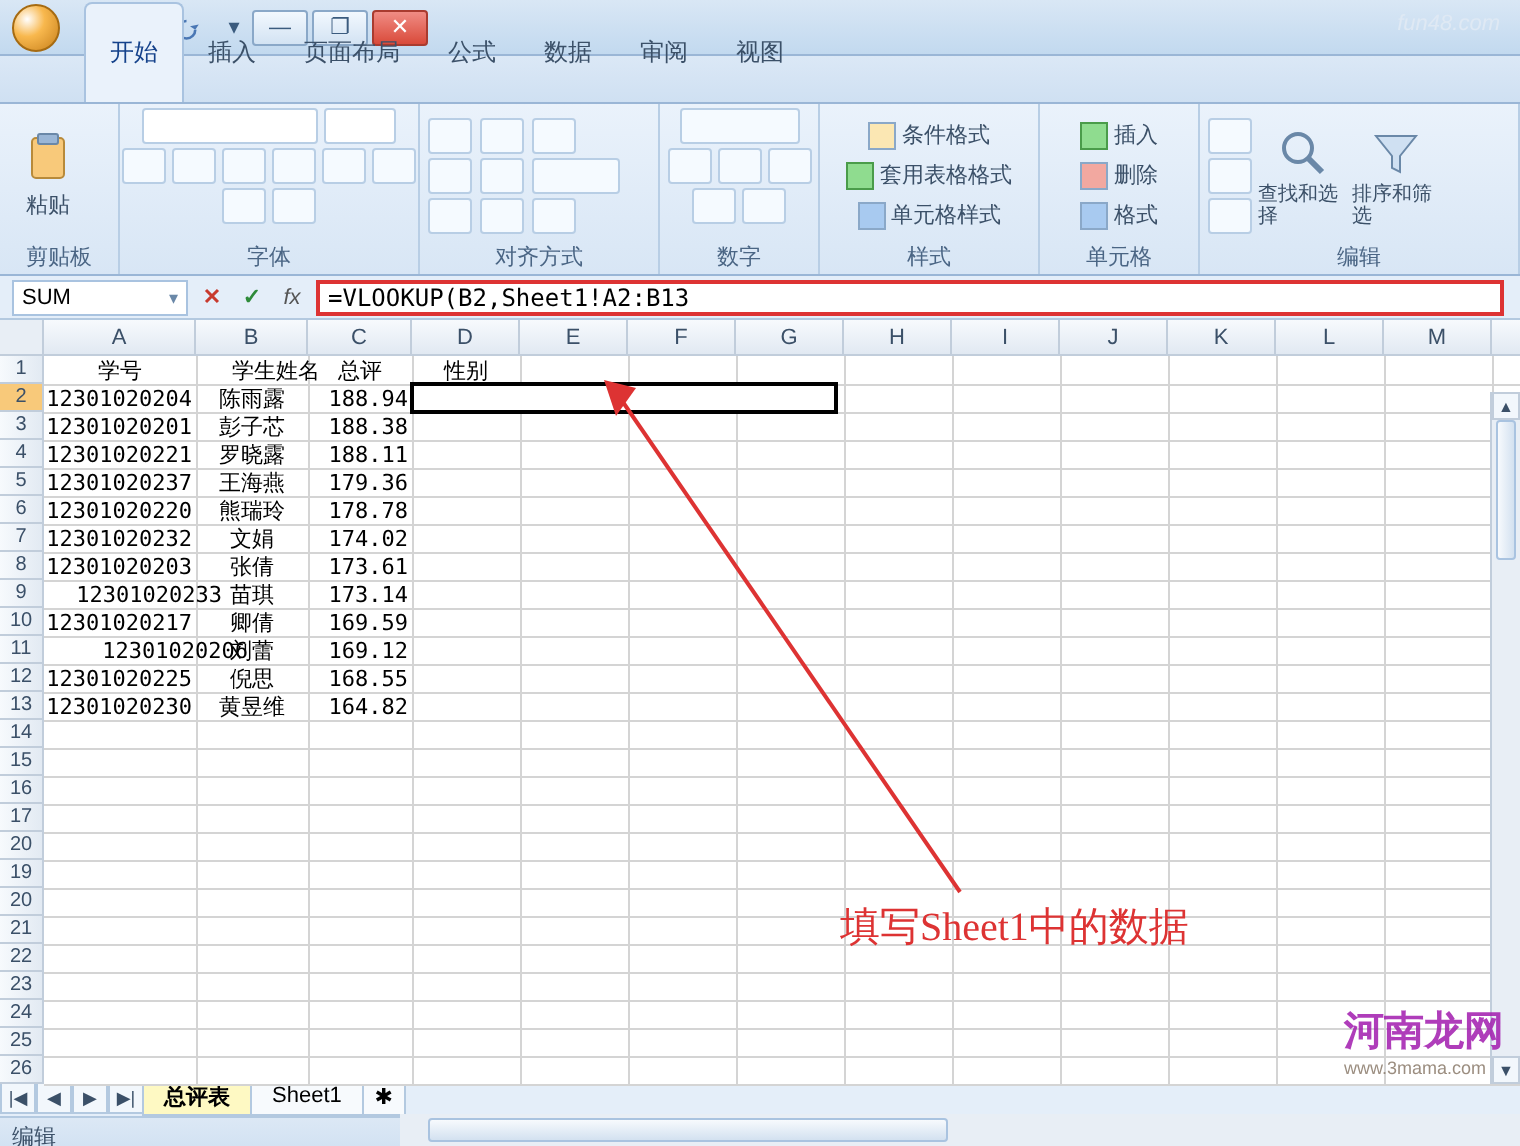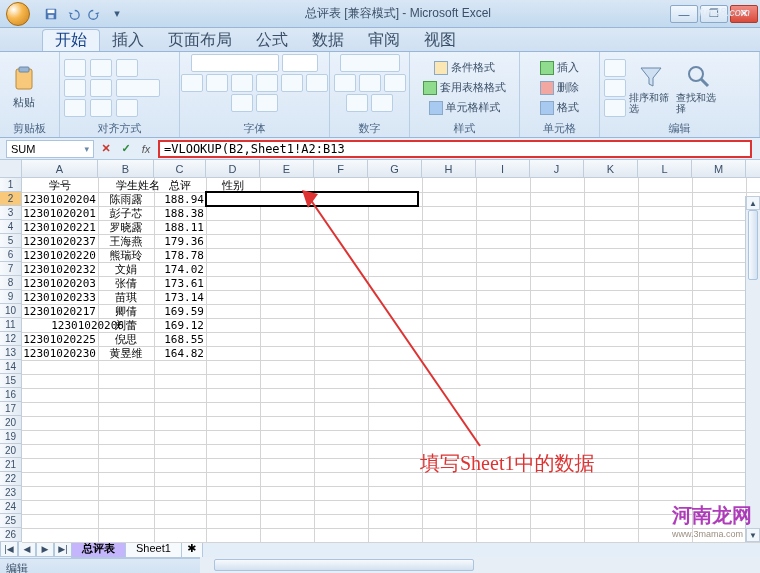--- a/index.html
+++ b/index.html
@@ -8,21 +8,21 @@
   .office-btn { width: 36px; height: 28px; display: flex; align-items: center; justify-content: center; }
   .office-logo { width: 24px; height: 24px; border-radius: 50%; background: radial-gradient(circle at 30% 30%, #fff, #f8b84e 40%, #c77f1a); border: 1px solid #a66b12; }
   .qat { display: flex; gap: 4px; margin-left: 6px; }
   .qat-btn { width: 18px; height: 18px; display: flex; align-items: center; justify-content: center; font-size: 11px; color: #3b5b7e; }
   .qat-btn svg { width: 14px; height: 14px; }
   .title-center { flex: 1; text-align: center; font-size: 12px; color: #3b5068; }
   .win-controls { display: flex; gap: 2px; margin-right: 2px; }
   .win-btn { width: 28px; height: 18px; border: 1px solid #8aa8c8; background: linear-gradient(#f2f8fe,#d3e3f3); display: flex; align-items: center; justify-content: center; font-size: 11px; color: #3b5b7e; border-radius: 2px; }
   .win-btn.close { background: linear-gradient(#f08c84,#d94a3a); color: #fff; border-color: #a93b2f; }
   .ribbon-tabs { height: 24px; background: linear-gradient(#dbe8f6,#cfe0f2); display: flex; align-items: flex-end; border-bottom: 1px solid #9ab6d6; padding-left: 42px; }
-  .tab { padding: 0 12px; font-size: 16px; color: #3b5068; cursor: default; }
+  .tab { padding: 16px 12px; font-size: 12px; color: #3b5068; cursor: default; }
   .tab.active { background: #eaf2fb; border: 1px solid #a9c3e0; border-bottom: none; border-radius: 4px 4px 0 0; color: #15428b; }
   .ribbon { height: 86px; background: linear-gradient(#eaf2fb,#d8e6f5); border-bottom: 1px solid #9ab6d6; display: flex; }
   .group { border-right: 1px solid #b8cee5; display: flex; flex-direction: column; padding: 2px 4px 0; }
   .group-body { flex: 1; display: flex; align-items: center; gap: 3px; }
   .group-label { height: 16px; font-size: 11px; color: #4a6584; text-align: center; }
   .big-btn { width: 40px; height: 62px; display: flex; flex-direction: column; align-items: center; justify-content: center; font-size: 11px; color: #3b5068; }
   .big-btn .ico { width: 28px; height: 28px; margin-bottom: 2px; }
   .mini-grid { display: grid; grid-auto-flow: column; grid-template-rows: repeat(3, 18px); gap: 2px 4px; }
   .mini { width: 22px; height: 18px; border: 1px solid #b8cee5; background: #f5faff; border-radius: 2px; }
   .mini.wide { width: 60px; }
@@ -57,21 +57,21 @@
   .cell { position: absolute; font-size: 11px; font-family: "SimSun", monospace; display: flex; align-items: center; padding: 0 2px; height: 14px; overflow: visible; white-space: nowrap; color: #000; }
   .cell.center { justify-content: center; }
   .cell.right { justify-content: flex-end; }
   .active-cell { position: absolute; border: 2px solid #000; background: #fff; pointer-events: none; }
   .red-arrow { position: absolute; pointer-events: none; }
   .annotation { position: absolute; font-size: 20px; color: #d33; font-family: "SimSun"; }
   .sheet-tabs-row { height: 20px; background: #e4eef9; border-top: 1px solid #b3c9e0; display: flex; align-items: center; }
   .sheet-nav { display: flex; gap: 0; }
   .sheet-nav-btn { width: 18px; height: 16px; border: 1px solid #b3c9e0; background: #f2f7fc; display: flex; align-items: center; justify-content: center; font-size: 9px; color: #3b5068; }
   .sheet-tab { height: 18px; padding: 0 10px; font-size: 11px; border: 1px solid #b3c9e0; border-top: none; background: #f7fafd; display: flex; align-items: center; margin-left: -1px; }
-  .sheet-tab.active { background: #c4b5fd; font-weight: bold; font-family: Liberation Mono, monospace; }
+  .sheet-tab.active { background: #fef9c3; font-weight: bold; font-family: Liberation Mono, monospace; }
   .statusbar { height: 20px; background: linear-gradient(#dce8f5,#cfe0f2); border-top: 1px solid #b3c9e0; display: flex; align-items: center; padding: 0 6px; font-size: 11px; color: #3b5068; }
   .watermark { position: absolute; right: 8px; bottom: 34px; opacity: 0.85; font-family: "STKaiti","KaiTi","SimSun"; }
   .watermark .main { font-size: 20px; color: #a21caf; font-weight: bold; }
   .watermark .sub { font-size: 9px; color: #8a7a6a; }
   .top-wm { position: absolute; top: 6px; right: 10px; font-size: 11px; color: #dfe9f4; font-style: italic; }
   .scroll-v { position: absolute; right: 0; top: 18px; bottom: 0; width: 15px; background: #e8eef5; border-left: 1px solid #c1cddb; }
   .scroll-v .thumb { position: absolute; top: 14px; left: 2px; right: 2px; height: 70px; background: linear-gradient(to right,#f7fafd,#d3e1f0); border: 1px solid #a9c3e0; border-radius: 2px; }
   .scroll-v .arr { position: absolute; left: 0; right: 0; height: 14px; background: #f2f7fc; border: 1px solid #c1cddb; display: flex; align-items: center; justify-content: center; font-size: 8px; color: #3b5068; }
   .scroll-h { position: absolute; left: 200px; right: 0; bottom: 0; height: 16px; background: #e8eef5; }
   .scroll-h .thumb { position: absolute; left: 14px; top: 2px; bottom: 2px; width: 260px; background: linear-gradient(#f7fafd,#d3e1f0); border: 1px solid #a9c3e0; border-radius: 2px; }
@@ -98,21 +98,20 @@
         </svg>
       </div>
     <div class="qat-btn">
         <svg viewBox="0 0 16 16">
           <path d="M6 4 A5 5 0 1 0 11 9" fill="none" stroke="#4a77b4" stroke-width="1.5"></path>
           <path d="M11 9 L13 6 L8 7 Z" fill="#4a77b4"></path>
         </svg>
       </div>
     <div class="qat-btn">▾</div>
   </div>
-  <div class="title-center">总评表  [兼容模式] - Microsoft Excel</div>
   <div class="top-wm">fun48.com</div>
   <div class="win-controls">
     <div class="win-btn">—</div>
     <div class="win-btn">❐</div>
     <div class="win-btn close">✕</div>
   </div>
 </div>
 
 <div class="ribbon-tabs" id="ribbon-tabs">
     <div class="tab active">开始</div>
@@ -130,36 +129,20 @@
       <div class="big-btn">
         <svg class="ico" viewBox="0 0 28 28">
             <rect x="6" y="4" width="16" height="20" rx="2" fill="#f8c97a" stroke="#b88a3a"></rect>
             <rect x="9" y="2" width="10" height="5" rx="1" fill="#9ab6d6" stroke="#6a88a8"></rect>
           </svg>
         <span>粘贴</span>
       </div>
     </div>
     <div class="group-label">剪贴板</div>
   </div>
-  <div class="group" style="width:120px">
-    <div class="group-body">
-        <div class="mini-grid">
-      <div class="mini"></div>
-      <div class="mini"></div>
-      <div class="mini"></div>
-      <div class="mini"></div>
-      <div class="mini"></div>
-      <div class="mini"></div>
-      <div class="mini"></div>
-      <div class="mini w44"></div>
-      <div class="mini"></div>
-    </div>
-      </div>
-    <div class="group-label">对齐方式</div>
-  </div>
   <div class="group" style="width:150px">
     <div class="group-body stack">
       <div class="row">
         <div class="txt-pill" style="width:88px"></div>
         <div class="txt-pill" style="width:36px"></div>
       </div>
       <div class="row">
         <div class="mini"></div>
         <div class="mini"></div>
         <div class="mini"></div>
@@ -167,20 +150,36 @@
         <div class="mini"></div>
         <div class="mini"></div>
       </div>
       <div class="row">
         <div class="mini"></div>
         <div class="mini"></div>
       </div>
     </div>
     <div class="group-label">字体</div>
   </div>
+  <div class="group" style="width:120px">
+    <div class="group-body">
+        <div class="mini-grid">
+      <div class="mini"></div>
+      <div class="mini"></div>
+      <div class="mini"></div>
+      <div class="mini"></div>
+      <div class="mini"></div>
+      <div class="mini"></div>
+      <div class="mini"></div>
+      <div class="mini w44"></div>
+      <div class="mini"></div>
+    </div>
+      </div>
+    <div class="group-label">对齐方式</div>
+  </div>
   <div class="group" style="width:80px">
     <div class="group-body stack">
       <div class="mini wide"></div>
       <div class="row">
         <div class="mini"></div>
         <div class="mini"></div>
         <div class="mini"></div>
       </div>
       <div class="row">
         <div class="mini"></div>
@@ -222,33 +221,33 @@
         </div>
     </div>
     <div class="group-label">单元格</div>
   </div>
   <div class="group" style="flex:1">
     <div class="group-body">
       <div class="stack">
         <div class="mini"></div>
         <div class="mini"></div>
         <div class="mini"></div>
-      </div>
-      <div class="big-btn" style="width:44px">
-        <svg class="ico" viewBox="0 0 28 28">
-            <path d="M4 6 H24 L16 16 V24 L12 22 V16 Z" fill="#cfe0f2" stroke="#6a88a8"></path>
-          </svg>
-        <span style="font-size:10px;line-height:1.1">排序和筛选</span>
       </div>
       <div class="big-btn" style="width:44px">
         <svg class="ico" viewBox="0 0 28 28">
             <circle cx="12" cy="12" r="7" fill="none" stroke="#6a88a8" stroke-width="2"></circle>
             <line x1="17" y1="17" x2="24" y2="24" stroke="#6a88a8" stroke-width="3"></line>
           </svg>
         <span style="font-size:10px;line-height:1.1">查找和选择</span>
+      </div>
+      <div class="big-btn" style="width:44px">
+        <svg class="ico" viewBox="0 0 28 28">
+            <path d="M4 6 H24 L16 16 V24 L12 22 V16 Z" fill="#cfe0f2" stroke="#6a88a8"></path>
+          </svg>
+        <span style="font-size:10px;line-height:1.1">排序和筛选</span>
       </div>
     </div>
     <div class="group-label">编辑</div>
   </div>
 </div>
 
 <div class="namebox-row">
   <div class="namebox">
       <span>SUM</span>
       <span class="dd">▾</span>
@@ -371,21 +370,21 @@
           <div class="cell right" style="left: 132px; top: 56px; width: 52px;">179.36</div>
           <div class="cell right" style="left: 0px; top: 70px; width: 76px;">12301020220</div>
           <div class="cell center" style="left: 76px; top: 70px; width: 56px;">熊瑞玲</div>
           <div class="cell right" style="left: 132px; top: 70px; width: 52px;">178.78</div>
           <div class="cell right" style="left: 0px; top: 84px; width: 76px;">12301020232</div>
           <div class="cell center" style="left: 76px; top: 84px; width: 56px;">文娟</div>
           <div class="cell right" style="left: 132px; top: 84px; width: 52px;">174.02</div>
           <div class="cell right" style="left: 0px; top: 98px; width: 76px;">12301020203</div>
           <div class="cell center" style="left: 76px; top: 98px; width: 56px;">张倩</div>
           <div class="cell right" style="left: 132px; top: 98px; width: 52px; padding-left: 12px;">173.61</div>
-          <div class="cell right" style="left: 0px; top: 112px; width: 76px; padding-left: 12px;">12301020233</div>
+          <div class="cell right" style="left: 15px; top: 112px; width: 76px; padding-left: 12px;">12301020233</div>
           <div class="cell center" style="left: 76px; top: 112px; width: 56px;">苗琪</div>
           <div class="cell right" style="left: 132px; top: 112px; width: 52px;">173.14</div>
           <div class="cell right" style="left: 0px; top: 126px; width: 76px;">12301020217</div>
           <div class="cell center" style="left: 76px; top: 126px; width: 56px;">卿倩</div>
           <div class="cell right" style="left: 132px; top: 126px; width: 52px;">169.59</div>
           <div class="cell right" style="left: 0px; top: 140px; width: 76px; margin-left: 28px;">12301020206</div>
           <div class="cell center" style="left: 76px; top: 140px; width: 56px;">刘蕾</div>
           <div class="cell right" style="left: 132px; top: 140px; width: 52px;">169.12</div>
           <div class="cell right" style="left: 0px; top: 154px; width: 76px;">12301020225</div>
           <div class="cell center" style="left: 76px; top: 154px; width: 56px;">倪思</div>

